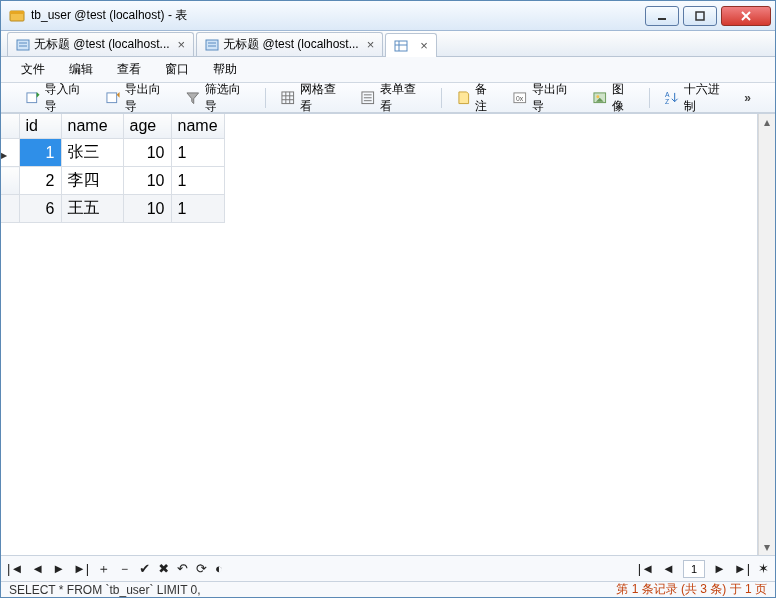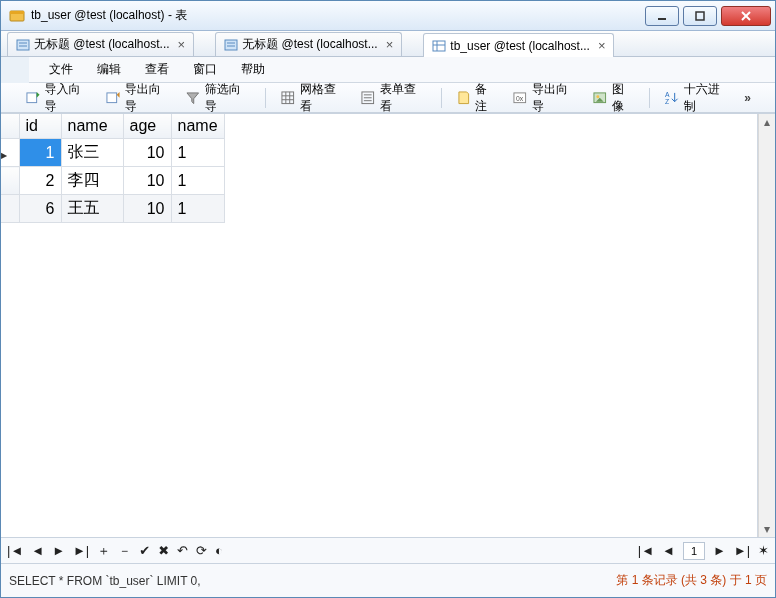--- a/index.html
+++ b/index.html
@@ -9,29 +9,29 @@
   
   .titlebar { height: 30px; background: linear-gradient(#f8fbff,#dce9f7); display: flex; align-items: center; padding: 0 4px; border-bottom: 1px solid #a0b8d4; }
   .titlebar .app-icon { width: 16px; height: 16px; margin: 0 6px 0 4px; display:inline-flex; align-items:center; justify-content:center; }
   .titlebar .title { flex: 1; color: #000; }
   .winbtns { display: flex; gap: 0; }
   .winbtn { width: 34px; height: 20px; border: 1px solid #5b7aa5; border-radius: 3px; margin-left: 4px; display:flex; align-items:center; justify-content:center; background: linear-gradient(#f7fbff,#d6e6f7); cursor:pointer; }
   .winbtn.close { width: 50px; background: linear-gradient(#f08080,#d43a2f); border-color: #923026; color:#fff; }
   .winbtn svg { width: 12px; height: 12px; }
 
   
-  .tabbar { height: 26px; background: linear-gradient(#fdfdfd,#e6edf5); display:flex; align-items:flex-end; padding: 0 6px; border-bottom: 1px solid #b9c5d4; gap: 19px; }
+  .tabbar { height: 26px; background: linear-gradient(#fdfdfd,#e6edf5); display:flex; align-items:flex-end; padding: 0 6px; border-bottom: 1px solid #b9c5d4; }
   .tab { height: 24px; display:flex; align-items:center; padding: 0 8px; border: 1px solid #b9c5d4; border-bottom: none; background: linear-gradient(#fcfcfc,#eaeff6); margin-right: 2px; border-radius: 3px 3px 0 0; max-width: 210px; cursor:pointer; }
   .tab.active { background: #fff; position: relative; top: 1px; }
   .tab .tab-icon { width:14px; height:14px; margin-right:4px; display:inline-flex; }
   .tab .tab-label { white-space: nowrap; overflow:hidden; text-overflow: ellipsis; max-width: 150px; }
   .tab .tab-close { margin-left: 8px; color:#555; cursor:pointer; font-size: 13px; line-height: 1; }
 
   
-  .menubar { height: 26px; background: #f7f9fc; display:flex; padding: 0 8px; border-bottom: 1px solid #d0d8e2; margin-left: 28px; }
+  .menubar { height: 26px; background: #f7f9fc; display:flex; padding: 0 8px; border-bottom: 1px solid #d0d8e2; }
   .menuitem { padding: 4px 12px; cursor:pointer; }
 
   
   .toolbar { height: 30px; background: linear-gradient(#fcfdff,#eef3f9); display:flex; align-items:center; padding: 0 18px; border-bottom: 1px solid #c9d3df; gap: 2px; }
   .tbtn { display:flex; align-items:center; padding: 3px 6px; cursor:pointer; border-radius:2px; gap:4px; }
   .tico { width:16px; height:16px; display:inline-flex; align-items:center; justify-content:center; }
   .sep { width:1px; height:20px; background: #c9d3df; margin: 0 6px; }
   .chev { margin-left:auto; cursor:pointer; padding:0 6px; font-weight:bold; color:#444; }
 
   
@@ -55,21 +55,21 @@
   th.col-age  { width: 48px; }
   th.col-batch{ width: 50px; }
 
   
   .navbar { height: 26px; border-top:1px solid #c9d3df; background:#f7f9fc; display:flex; align-items:center; padding:0 6px; gap:8px; }
   .navbtn { cursor:pointer; color:#222; font-size:13px; }
   .nav-spacer { flex:1; }
   .page-input { width:22px; height:18px; border:1px solid #b9c5d4; text-align:center; font-size:11px; }
 
   
-  .statusbar { height: 34px; border-top:1px solid #c9d3df; background:#f7f9fc; display:flex; align-items:center; padding:0 8px; }
+  .statusbar { height: 16px; border-top:1px solid #c9d3df; background:#f7f9fc; display:flex; align-items:center; padding:0 8px; }
   .statusbar .right { margin-left:auto; color:#c2410c; }
   .statusbar .left { color:#333; }
 </style>
 </head>
 <body>
 
 <div class="window">
   <div class="titlebar">
     <span class="app-icon">
       <svg viewBox="0 0 16 16">
@@ -122,21 +122,20 @@
       <span class="tab-close">×</span>
     </div>
     <div class="tab active">
       <span class="tab-icon">
           <svg viewBox="0 0 14 14">
             <rect x="1" y="2" width="12" height="10" fill="#fff" stroke="#5a8bc0"></rect>
             <line x1="1" y1="6" x2="13" y2="6" stroke="#5a8bc0"></line>
             <line x1="5" y1="2" x2="5" y2="12" stroke="#5a8bc0"></line>
           </svg>
         </span>
-      <span class="tab-label">tb_user @test (localhost...</span>
       <span class="tab-close">×</span>
     </div>
   </div>
 
   <div class="menubar">
     <div class="menuitem">文件</div>
     <div class="menuitem">编辑</div>
     <div class="menuitem">查看</div>
     <div class="menuitem">窗口</div>
     <div class="menuitem">帮助</div>

